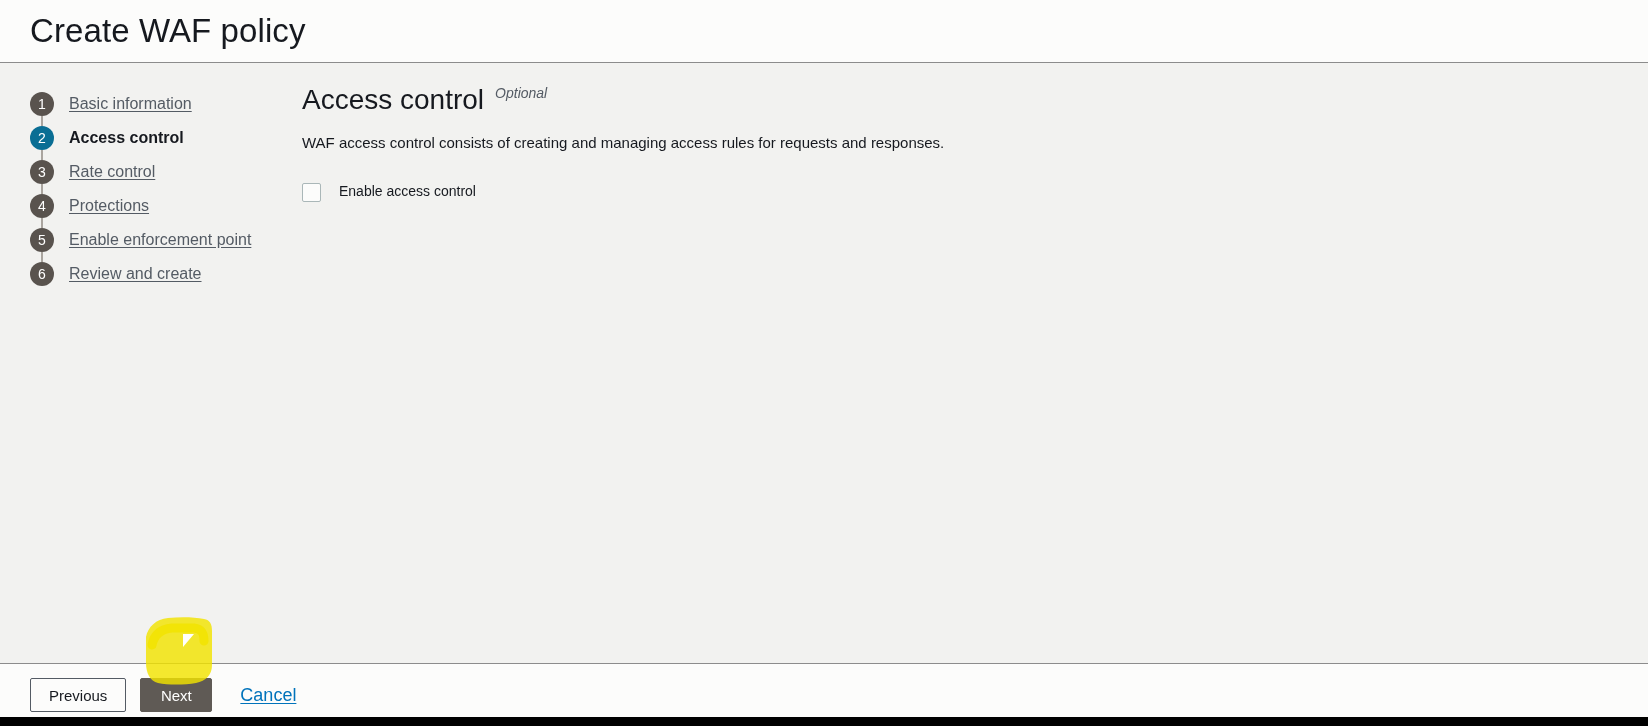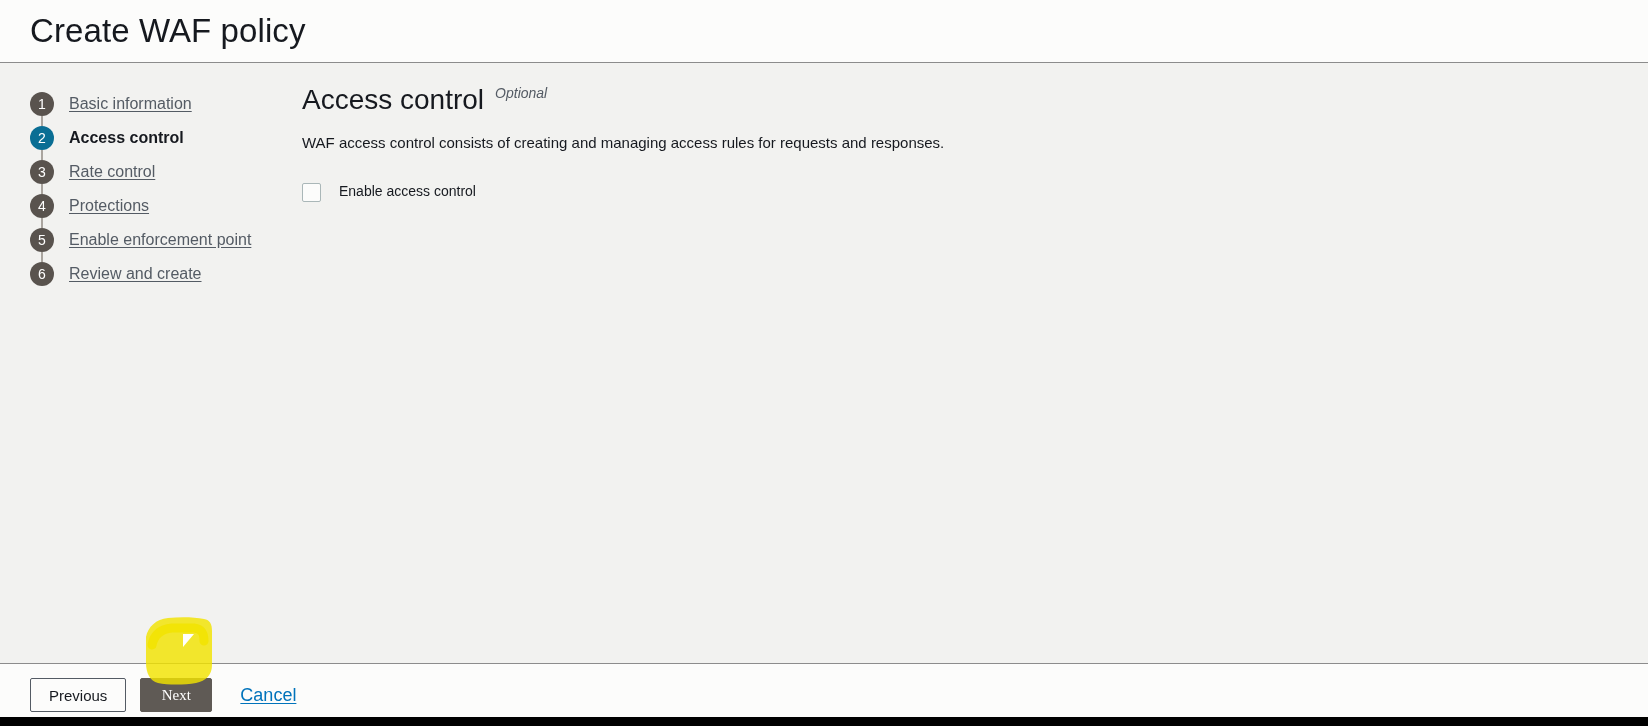--- a/index.html
+++ b/index.html
@@ -213,21 +213,20 @@
     background: #fcfcfb;
     border: 1px solid #545b64;
     color: #16191f;
   }
   .btn-primary {
     background: #5f5a55;
     border: 1px solid #5f5a55;
     color: #ffffff;
     position: relative;
     min-width: 72px;
-    font-family: Liberation Serif, serif;
   }
   .link-cancel {
     font-size: 18px;
     color: #0073bb;
     text-decoration: underline;
     text-underline-offset: 2px;
     cursor: pointer;
     margin-left: 14px;
   }
 

